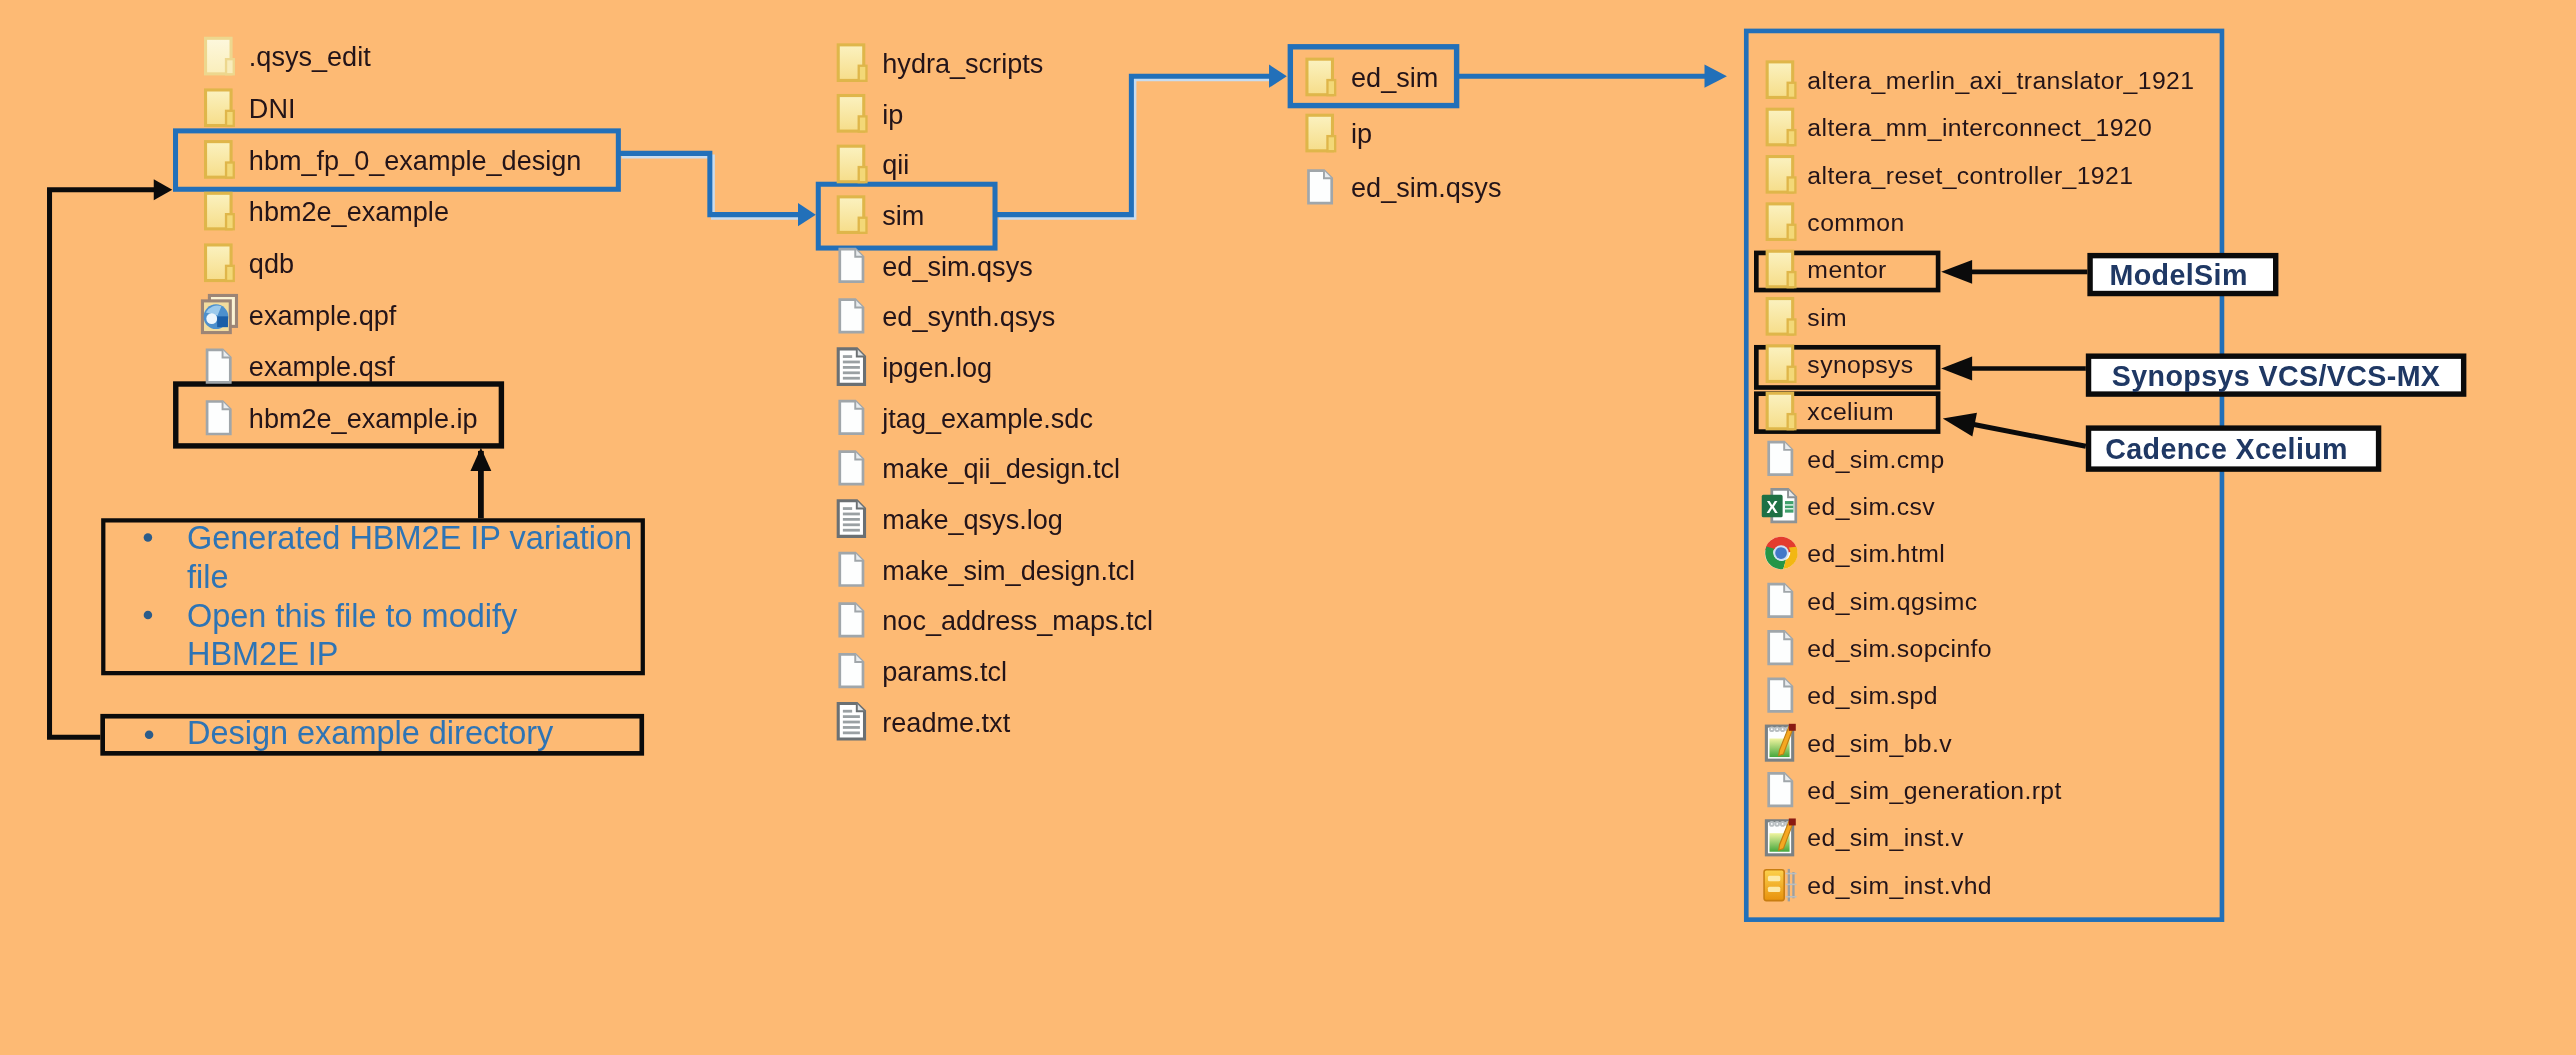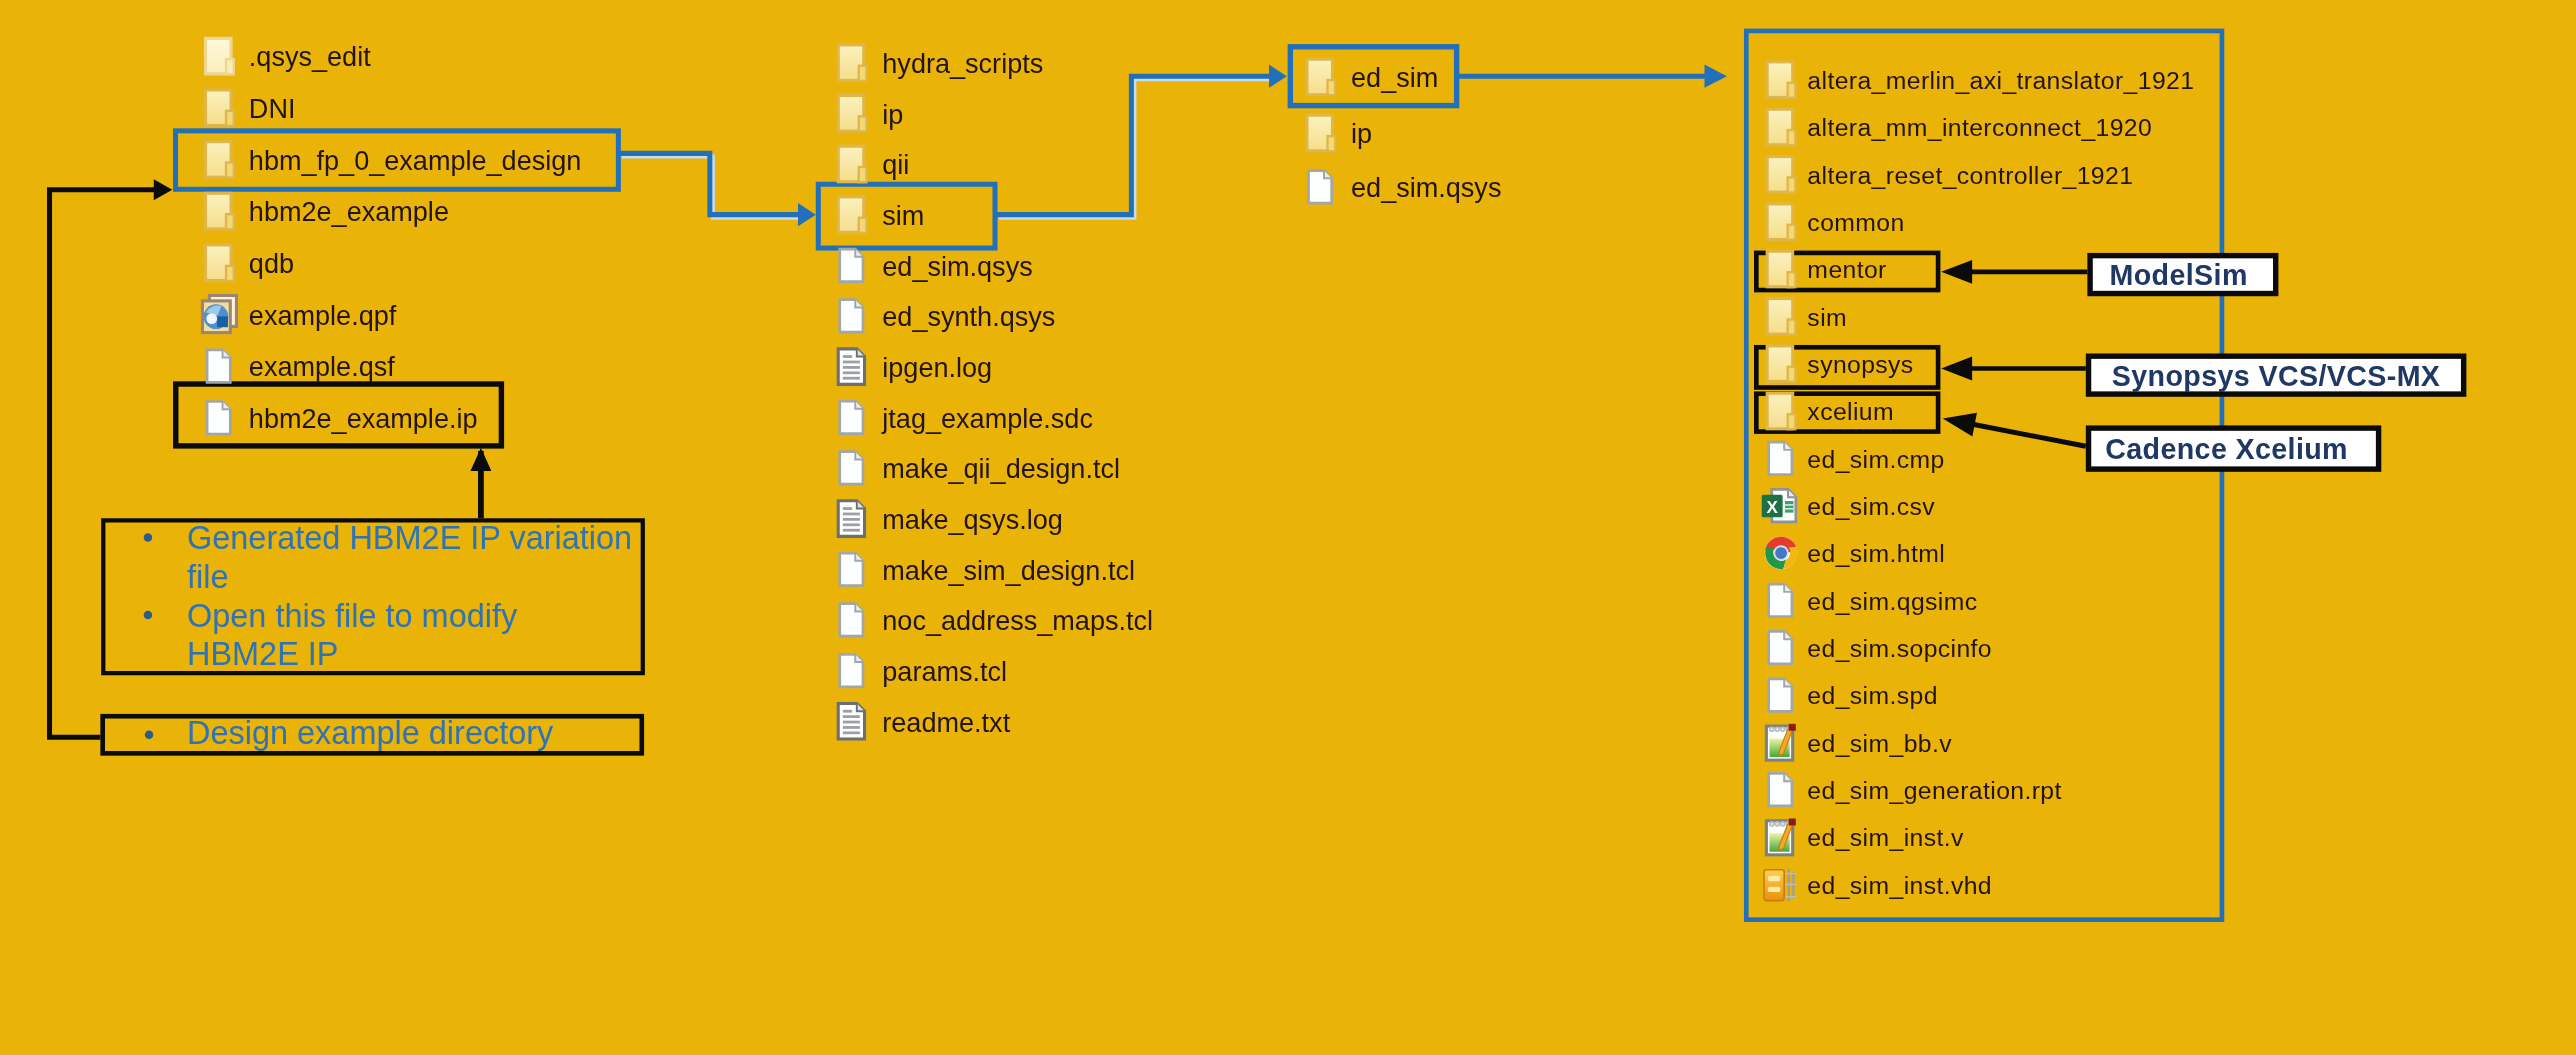--- a/index.html
+++ b/index.html
@@ -1,16 +1,16 @@
 <!DOCTYPE html>
 <html style="font-size:12.4px"><head>
 <meta charset="utf-8">
 <style>
 html,body{margin:0;padding:0;background:#ffffff;}
-#c{position:relative;width:2576px;height:1055px;background:#eab308;overflow:hidden;}
+#c{position:relative;width:2576px;height:1055px;background:#fdba74;overflow:hidden;}
 svg text{font-family:"Liberation Sans",sans-serif;}
 </style>
 </head>
 <body>
 <div id="c">
 <svg width="2576" height="1055" viewBox="0 0 3329 1364">
 <defs>
 <linearGradient id="gf" x1="0" y1="0" x2="0" y2="1">
  <stop offset="0" stop-color="#fbf2c0"></stop>
           <stop offset="1" stop-color="#f6dd8a"></stop>

